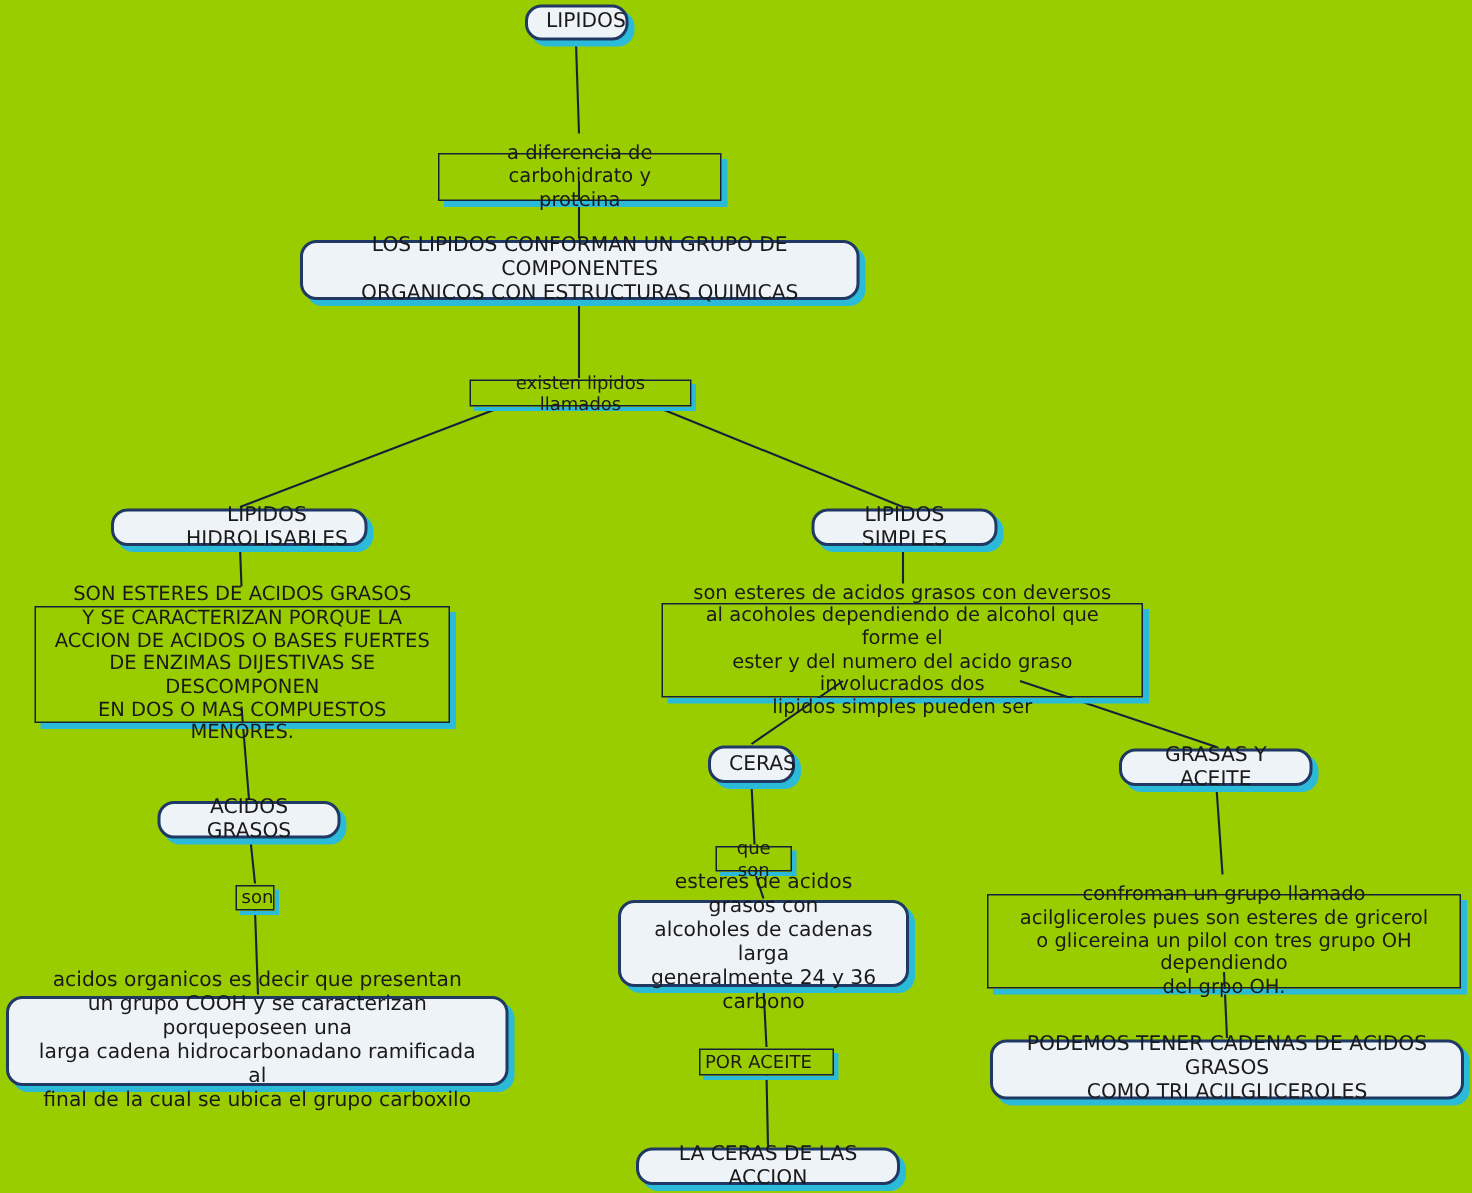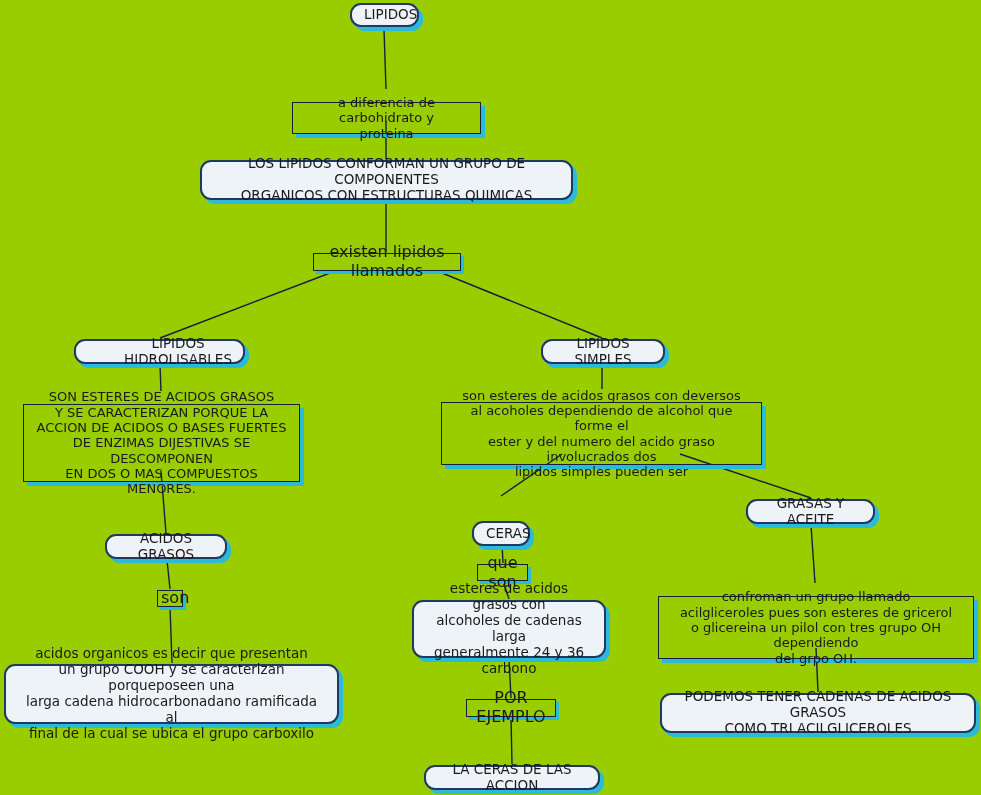--- a/index.html
+++ b/index.html
@@ -59,21 +59,21 @@
     font-size: 13px;
     margin-top: 12px;
   }
   
   .node.linklabel {
     background: transparent;
     border: 1.4px solid #16213a;
     border-radius: 0;
     box-shadow: 3px 3px 0 0 #2BBBD8;
     padding: 0 3px;
-    font-size: 16px;
+    font-size: 12px;
     z-index: 7;
   }
 </style>
 </head>
 <body>
 
 <div id="canvas">
 
   <svg id="edges" width="981" height="795" viewBox="0 0 981 795">
       <line x1="384" y1="29" x2="386" y2="89" stroke="#16213a" stroke-width="1.4"></line>
@@ -145,40 +145,40 @@
     <span>son</span>
   </div>
 
   <div class="node concept" id="n-acidos_organicos_def" style="left: 4px; top: 664px; width: 335px; height: 60px;">
     <span>acidos organicos es decir que presentan
 un grupo COOH y se caracterizan porqueposeen una
 larga cadena hidrocarbonadano ramificada al
 final de la cual se ubica el grupo carboxilo</span>
   </div>
 
-  <div class="node concept" id="n-ceras" style="left: 472px; top: 497px; width: 58px; height: 25px; margin-top: 24px;">
+  <div class="node concept" id="n-ceras" style="left: 472px; top: 497px; width: 58px; height: 25px;">
     <span>CERAS</span>
   </div>
 
   <div class="node concept" id="n-grasas_aceite" style="left: 746px; top: 499px; width: 129px; height: 25px;">
     <span>GRASAS Y ACEITE</span>
   </div>
 
   <div class="node linklabel" id="n-link_que_son" style="left: 477px; top: 564px; width: 51px; height: 17px;">
     <span>que son</span>
   </div>
 
   <div class="node concept" id="n-ceras_def" style="left: 412px; top: 600px; width: 194px; height: 58px;">
     <span>esteres de acidos grasos con
 alcoholes de cadenas larga
 generalmente 24 y 36 carbono</span>
   </div>
 
   <div class="node linklabel" id="n-link_por_ejemplo" style="left: 466px; top: 699px; width: 90px; height: 18px;">
-    <span>POR EJEMPLO</span>
+    <span>POR ACEITE</span>
   </div>
 
   <div class="node concept" id="n-ceras_avejas" style="left: 424px; top: 765px; width: 176px; height: 25px;">
     <span>LA CERAS DE LAS ACCION</span>
   </div>
 
   <div class="node note" id="n-acilgliceroles_def" style="left: 658px; top: 584px; width: 316px; height: 63px;">
     <span>confroman un grupo  llamado
 acilgliceroles pues son esteres de gricerol
 o glicereina un pilol con tres grupo OH dependiendo

